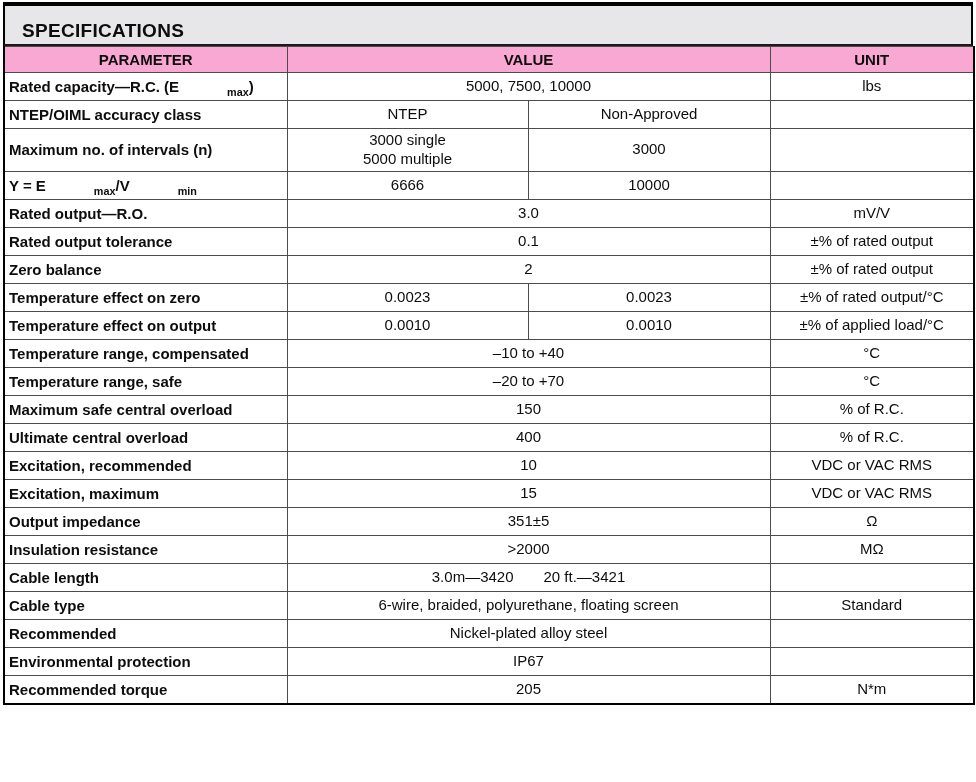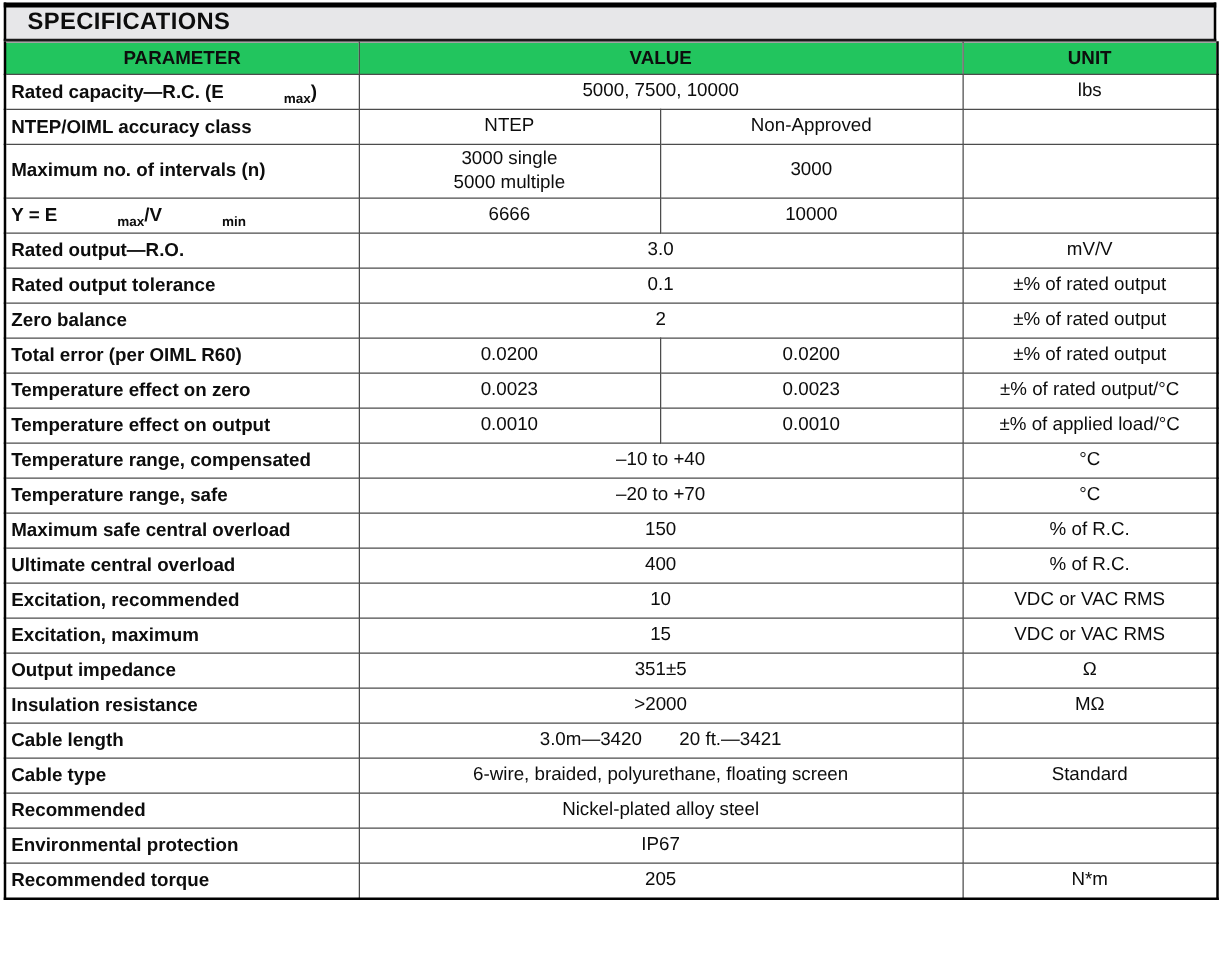--- a/index.html
+++ b/index.html
@@ -15,21 +15,21 @@
   }
   .title-bar {
     box-sizing: border-box;
     border: 2px solid #000;
     border-top: 4px solid #000;
     border-bottom: 2px solid #1a1a1a;
     background: #e7e7e9;
     font-size: 19px;
     font-weight: 700;
     letter-spacing: 0.3px;
-    padding: 1px 0 2px 17px;
+    padding: 14px 0 2px 17px;
     line-height: 22px;
   }
   table.spec {
     border-collapse: collapse;
     table-layout: fixed;
     width: 100%;
     border: 2px solid #000;
     border-top: none;
   }
   table.spec th,
@@ -37,21 +37,21 @@
     border: 1.8px solid #4c4c4c;
     font-size: 15px;
     vertical-align: middle;
     padding: 2px 4px;
     overflow: hidden;
   }
   table.spec th {
     font-weight: 700;
     text-align: center;
     height: 21px;
-    background: #22c55e;
+    background: #f9a8d4;
   }
   td.param {
     text-align: left;
     font-weight: 700;
     padding-left: 9px;
     height: 23px;
   }
   td.val, td.unit {
     text-align: center;
     font-weight: 400;
@@ -117,26 +117,20 @@
           <td class="param">Rated output tolerance</td>
           <td class="val" colspan="2">0.1</td>
           <td class="unit">±% of rated output</td>
         </tr>
         <tr>
           <td class="param">Zero balance</td>
           <td class="val" colspan="2">2</td>
           <td class="unit">±% of rated output</td>
         </tr>
         <tr>
-          <td class="param">Total error (per OIML R60)</td>
-          <td class="val">0.0200</td>
-          <td class="val">0.0200</td>
-          <td class="unit">±% of rated output</td>
-        </tr>
-        <tr>
           <td class="param">Temperature effect on zero</td>
           <td class="val">0.0023</td>
           <td class="val">0.0023</td>
           <td class="unit">±% of rated output/°C</td>
         </tr>
         <tr>
           <td class="param">Temperature effect on output</td>
           <td class="val">0.0010</td>
           <td class="val">0.0010</td>
           <td class="unit">±% of applied load/°C</td>

